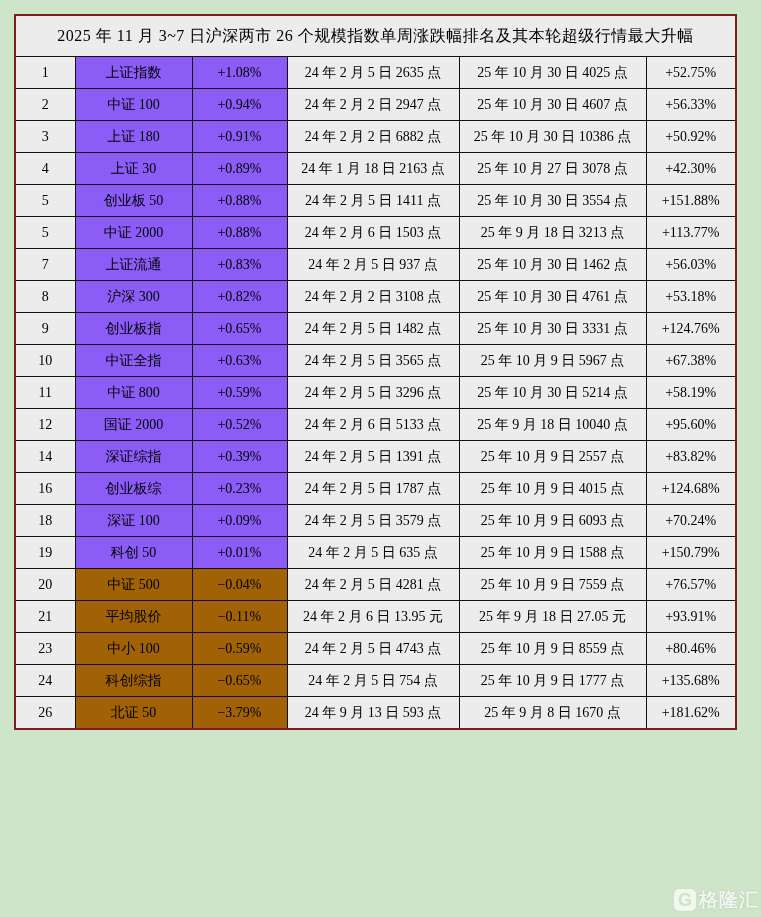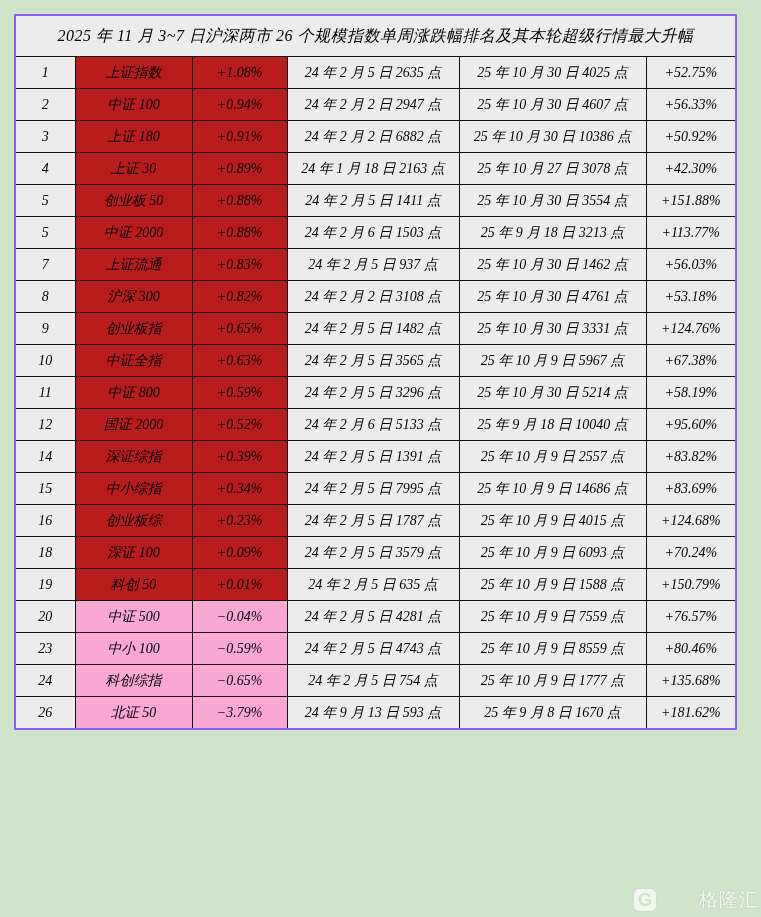--- a/index.html
+++ b/index.html
@@ -16,22 +16,21 @@
     overflow: hidden;
   }
   .table-wrap {
     position: absolute;
     left: 14px;
     top: 14px;
   }
   table {
     border-collapse: collapse;
     table-layout: fixed;
-    border: 2px solid #8b5cf6;
-    font-style: italic;
+    border: 2px solid #7f1d1d;
   }
   td, th {
     border: 1px solid #111;
     text-align: center;
     vertical-align: middle;
     padding: 0 2px;
     font-weight: normal;
     font-size: 14px;
     line-height: 1.1;
     background: #ececec;
@@ -47,22 +46,22 @@
     height: 27px;
     font-size: 14.5px;
   }
   tbody td { height: 31px; }
   .col-rank  { width: 60px; }
   .col-name  { width: 117px; }
   .col-chg   { width: 95px; }
   .col-low   { width: 172px; }
   .col-high  { width: 187px; }
   .col-gain  { width: 90px; }
-  td.tone.up   { background: #b91c1c; }
-  td.tone.down { background: #f9a8d4; }
+  td.tone.up   { background: #8b5cf6; }
+  td.tone.down { background: #a16207; }
   .watermark {
     position: absolute;
     right: 2px;
     bottom: 4px;
     display: flex;
     align-items: center;
     gap: 3px;
     opacity: 0.85;
     pointer-events: none;
   }
@@ -74,26 +73,25 @@
     color: #cfe5c9;
     font-family: "Liberation Sans", sans-serif;
     font-weight: bold;
     font-size: 18px;
     line-height: 22px;
     text-align: center;
     box-shadow: 0 0 1px rgba(120,140,120,0.6);
   }
   .watermark .wm-text {
     font-family: "Liberation Sans", sans-serif;
-    font-weight: normal;
+    font-weight: bold;
     font-size: 19px;
     color: rgba(255,255,255,0.9);
     text-shadow: 0 0 2px rgba(120,140,120,0.5);
     letter-spacing: 1px;
-    margin-left: 40px;
   }
 </style>
 </head>
 <body>
 
 <div class="table-wrap">
   <table>
     <colgroup>
       <col class="col-rank">
         <col class="col-name">
@@ -207,28 +205,20 @@
   </tr>
         <tr>
     <td>14</td>
     <td class="tone up">深证综指</td>
     <td class="tone up">+0.39%</td>
     <td>24 年 2 月 5 日 1391 点</td>
     <td>25 年 10 月 9 日 2557 点</td>
     <td>+83.82%</td>
   </tr>
         <tr>
-    <td>15</td>
-    <td class="tone up">中小综指</td>
-    <td class="tone up">+0.34%</td>
-    <td>24 年 2 月 5 日 7995 点</td>
-    <td>25 年 10 月 9 日 14686 点</td>
-    <td>+83.69%</td>
-  </tr>
-        <tr>
     <td>16</td>
     <td class="tone up">创业板综</td>
     <td class="tone up">+0.23%</td>
     <td>24 年 2 月 5 日 1787 点</td>
     <td>25 年 10 月 9 日 4015 点</td>
     <td>+124.68%</td>
   </tr>
         <tr>
     <td>18</td>
     <td class="tone up">深证 100</td>
@@ -247,20 +237,28 @@
   </tr>
         <tr>
     <td>20</td>
     <td class="tone down">中证 500</td>
     <td class="tone down">−0.04%</td>
     <td>24 年 2 月 5 日 4281 点</td>
     <td>25 年 10 月 9 日 7559 点</td>
     <td>+76.57%</td>
   </tr>
         <tr>
+    <td>21</td>
+    <td class="tone down">平均股价</td>
+    <td class="tone down">−0.11%</td>
+    <td>24 年 2 月 6 日 13.95 元</td>
+    <td>25 年 9 月 18 日 27.05 元</td>
+    <td>+93.91%</td>
+  </tr>
+        <tr>
     <td>23</td>
     <td class="tone down">中小 100</td>
     <td class="tone down">−0.59%</td>
     <td>24 年 2 月 5 日 4743 点</td>
     <td>25 年 10 月 9 日 8559 点</td>
     <td>+80.46%</td>
   </tr>
         <tr>
     <td>24</td>
     <td class="tone down">科创综指</td>

